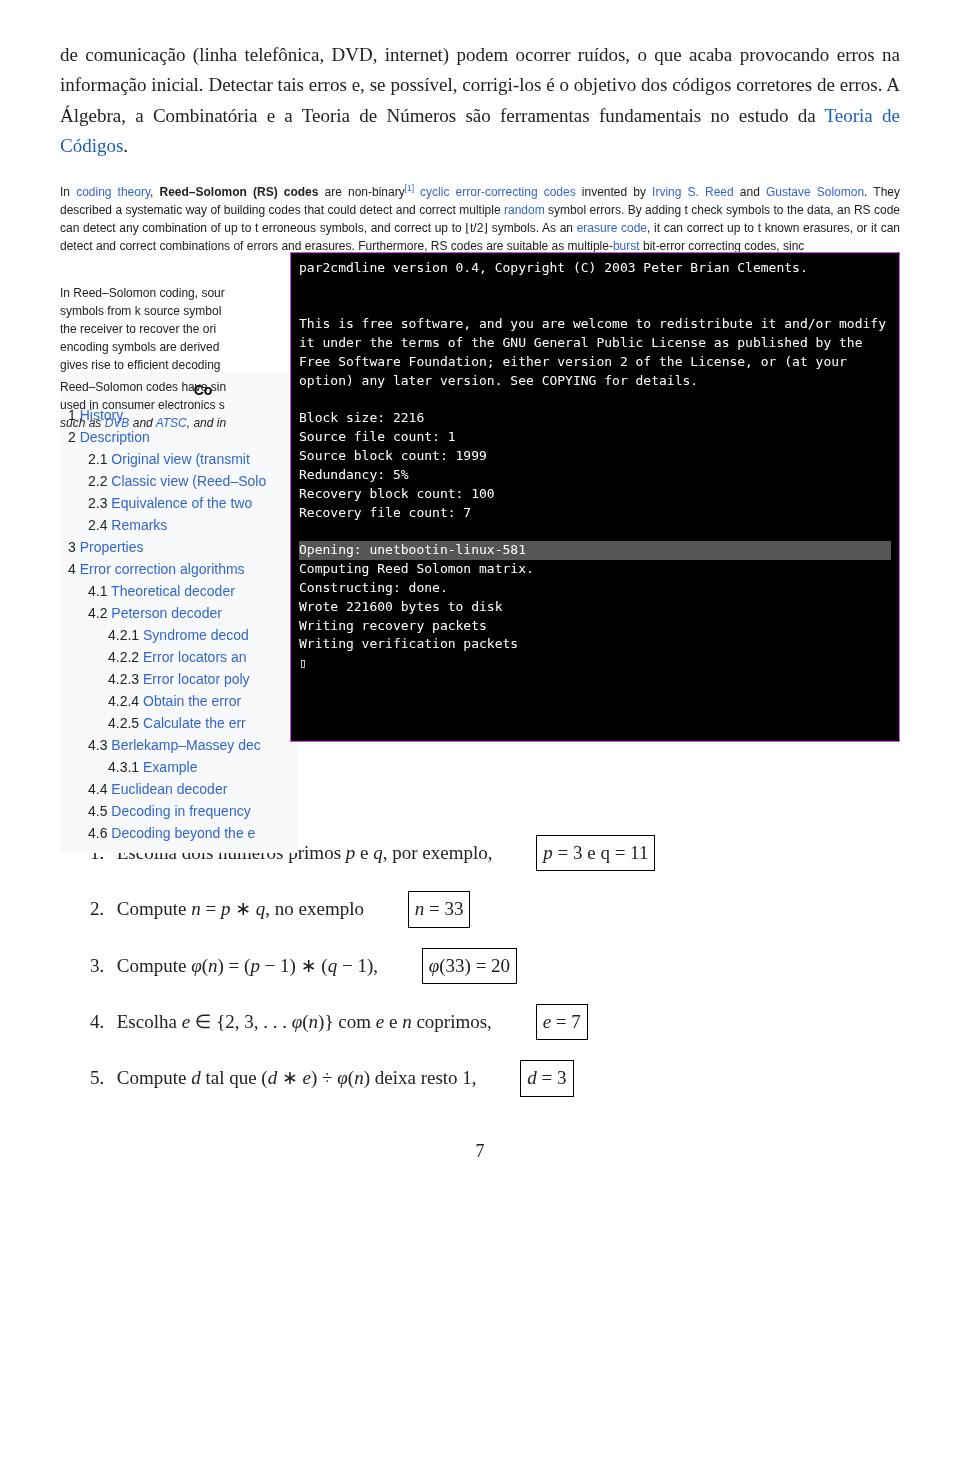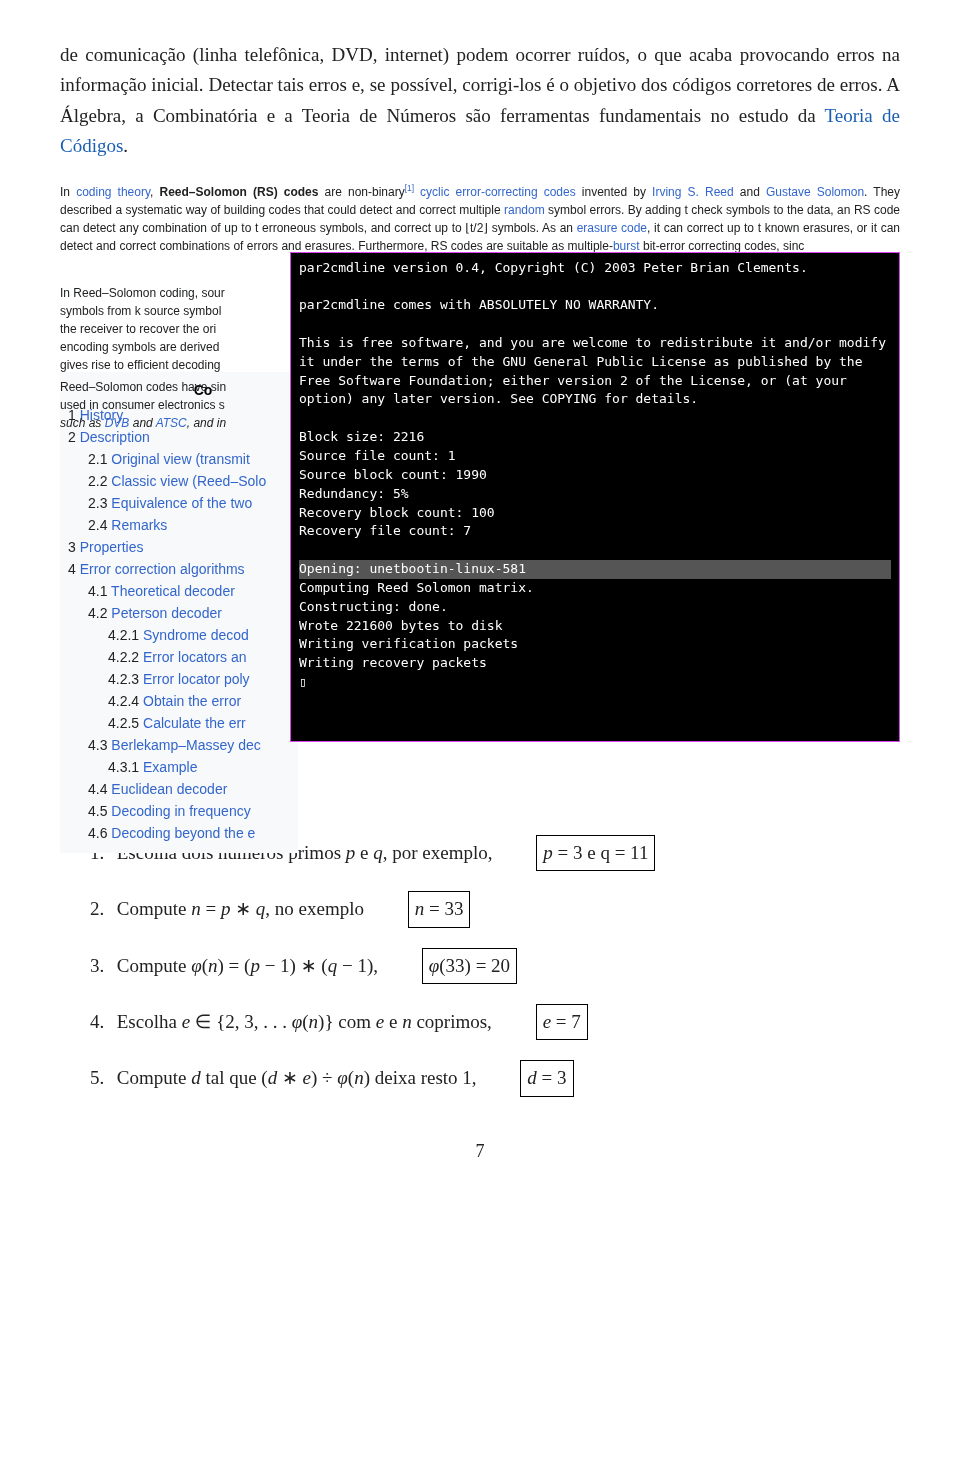--- a/index.html
+++ b/index.html
@@ -164,40 +164,39 @@
     <div>his</div>
     <div>&nbsp;</div>
     <div>&nbsp;</div>
     <div>ently</div>
     <div>systems</div>
   </div>
 
   <div class="terminal">
     <div>par2cmdline version 0.4, Copyright (C) 2003 Peter Brian Clements.</div>
     <div>&nbsp;</div>
-    <div>par2cmdline comes with ABSOLUTELY NO WARRANTY.</div>
     <div>&nbsp;</div>
     <div>This is free software, and you are welcome to redistribute it and/or modify</div>
     <div>it under the terms of the GNU General Public License as published by the</div>
     <div>Free Software Foundation; either version 2 of the License, or (at your</div>
     <div>option) any later version. See COPYING for details.</div>
     <div>&nbsp;</div>
     <div>Block size: 2216</div>
     <div>Source file count: 1</div>
-    <div>Source block count: 1990</div>
+    <div>Source block count: 1999</div>
     <div>Redundancy: 5%</div>
     <div>Recovery block count: 100</div>
     <div>Recovery file count: 7</div>
     <div>&nbsp;</div>
     <div class="hl">Opening: unetbootin-linux-581</div>
     <div>Computing Reed Solomon matrix.</div>
     <div>Constructing: done.</div>
     <div>Wrote 221600 bytes to disk</div>
+    <div>Writing recovery packets</div>
     <div>Writing verification packets</div>
-    <div>Writing recovery packets</div>
     <div>▯</div>
   </div>
 </div>
 
 <h2 class="rsa">Criptografia RSA</h2>
 
 <div class="steps">
 
   <div class="step">
     <span class="num">1.</span>

